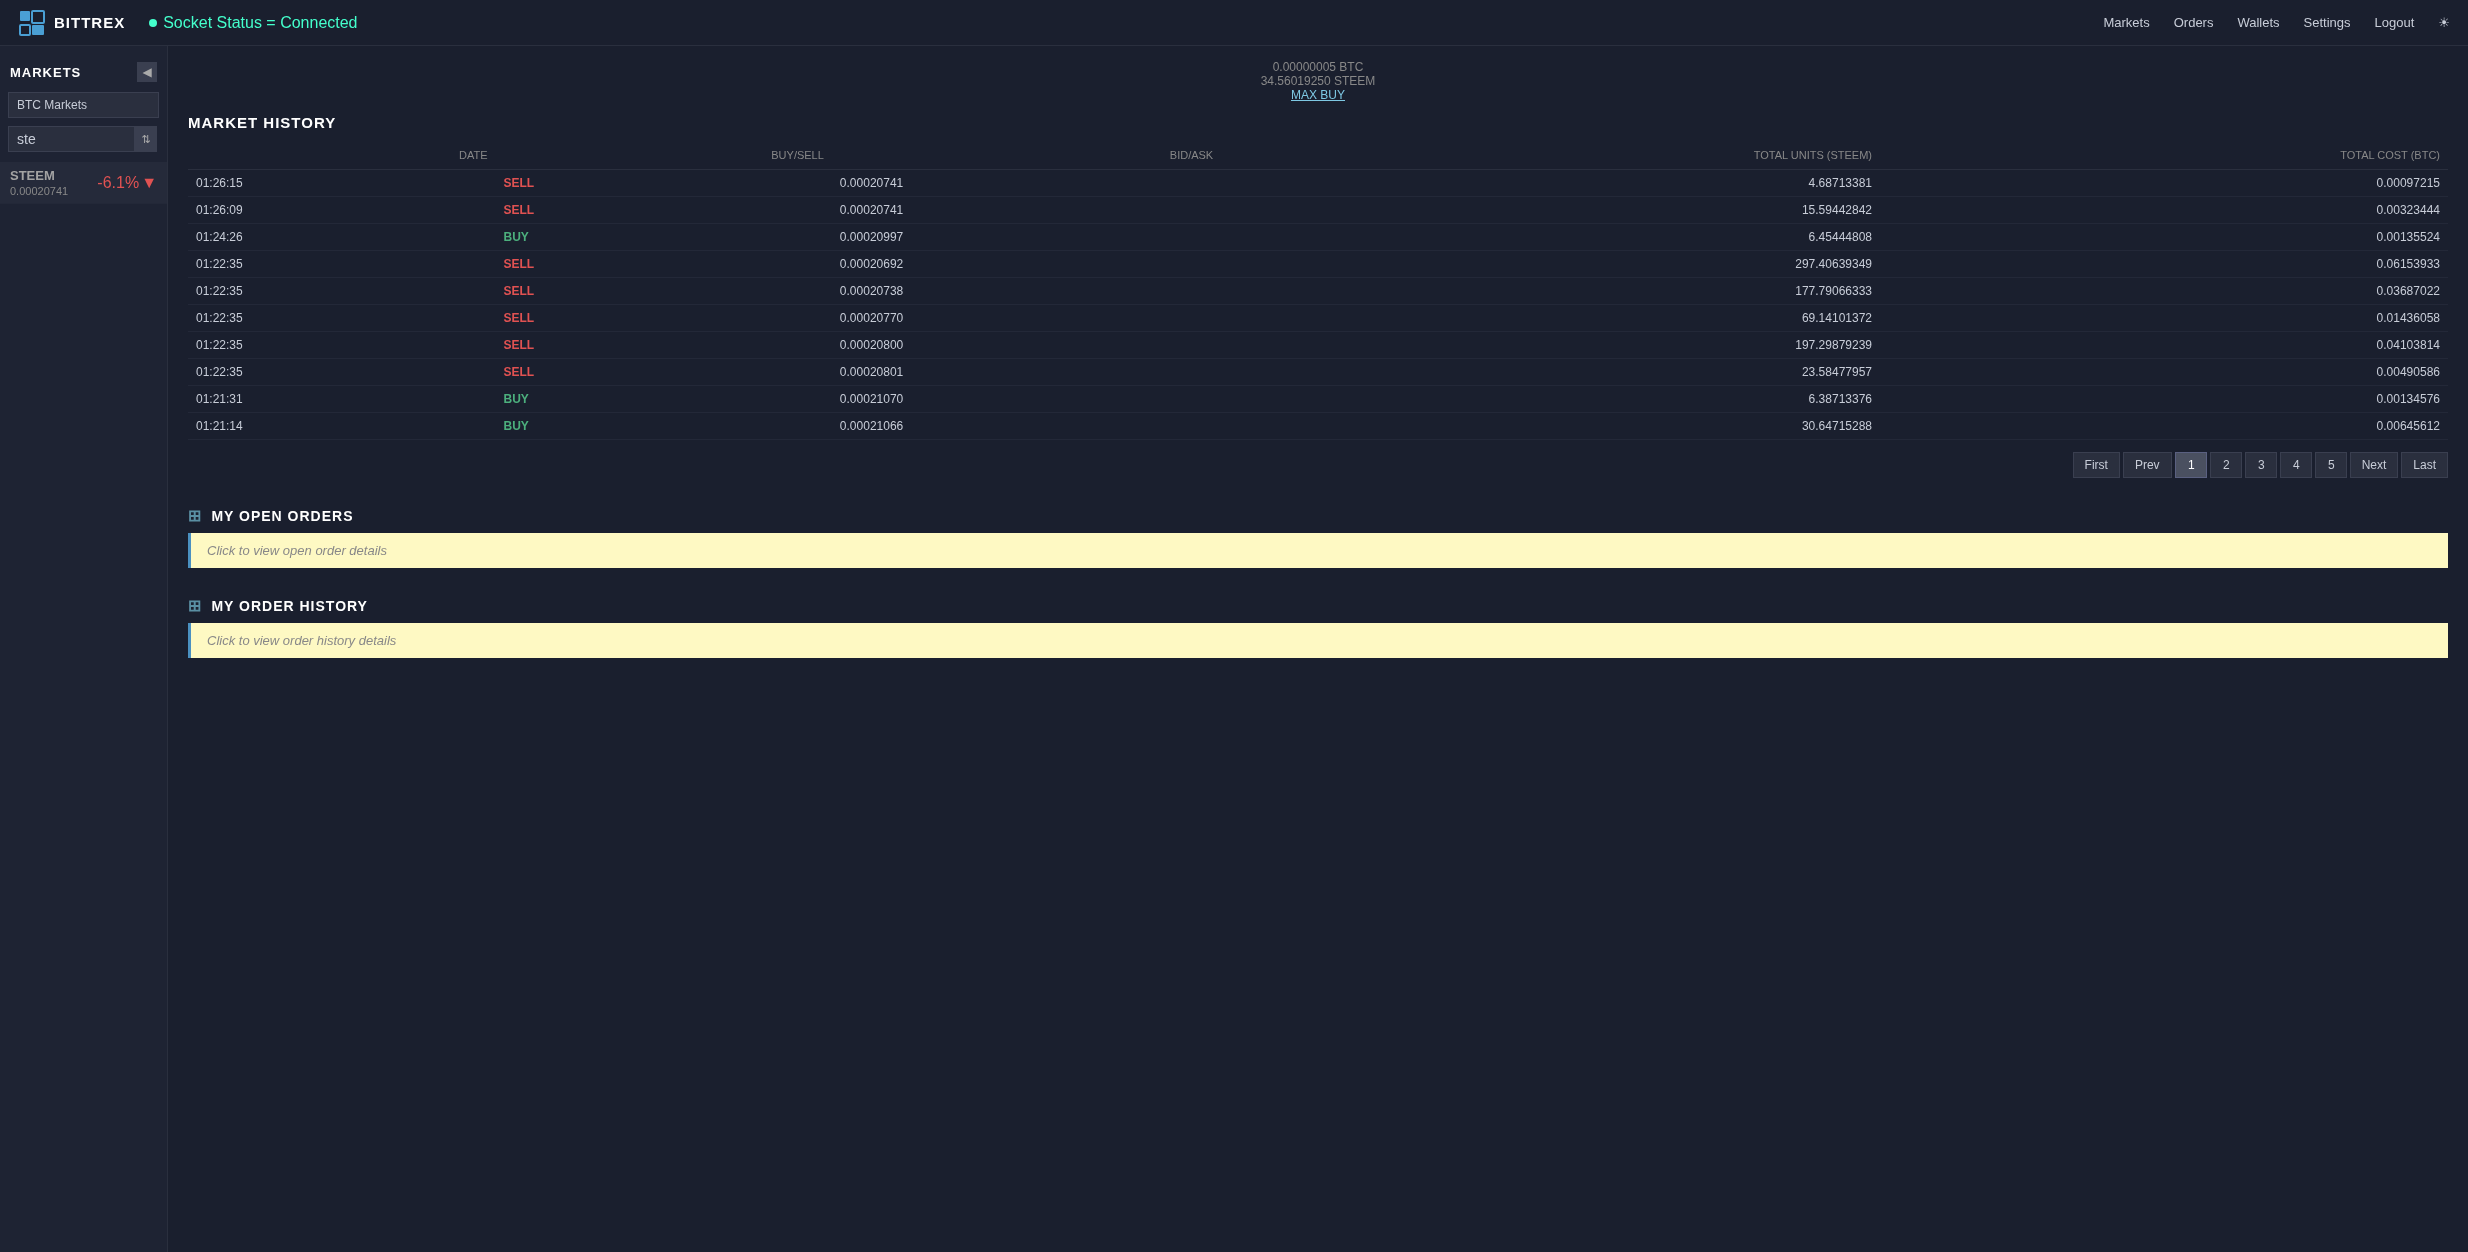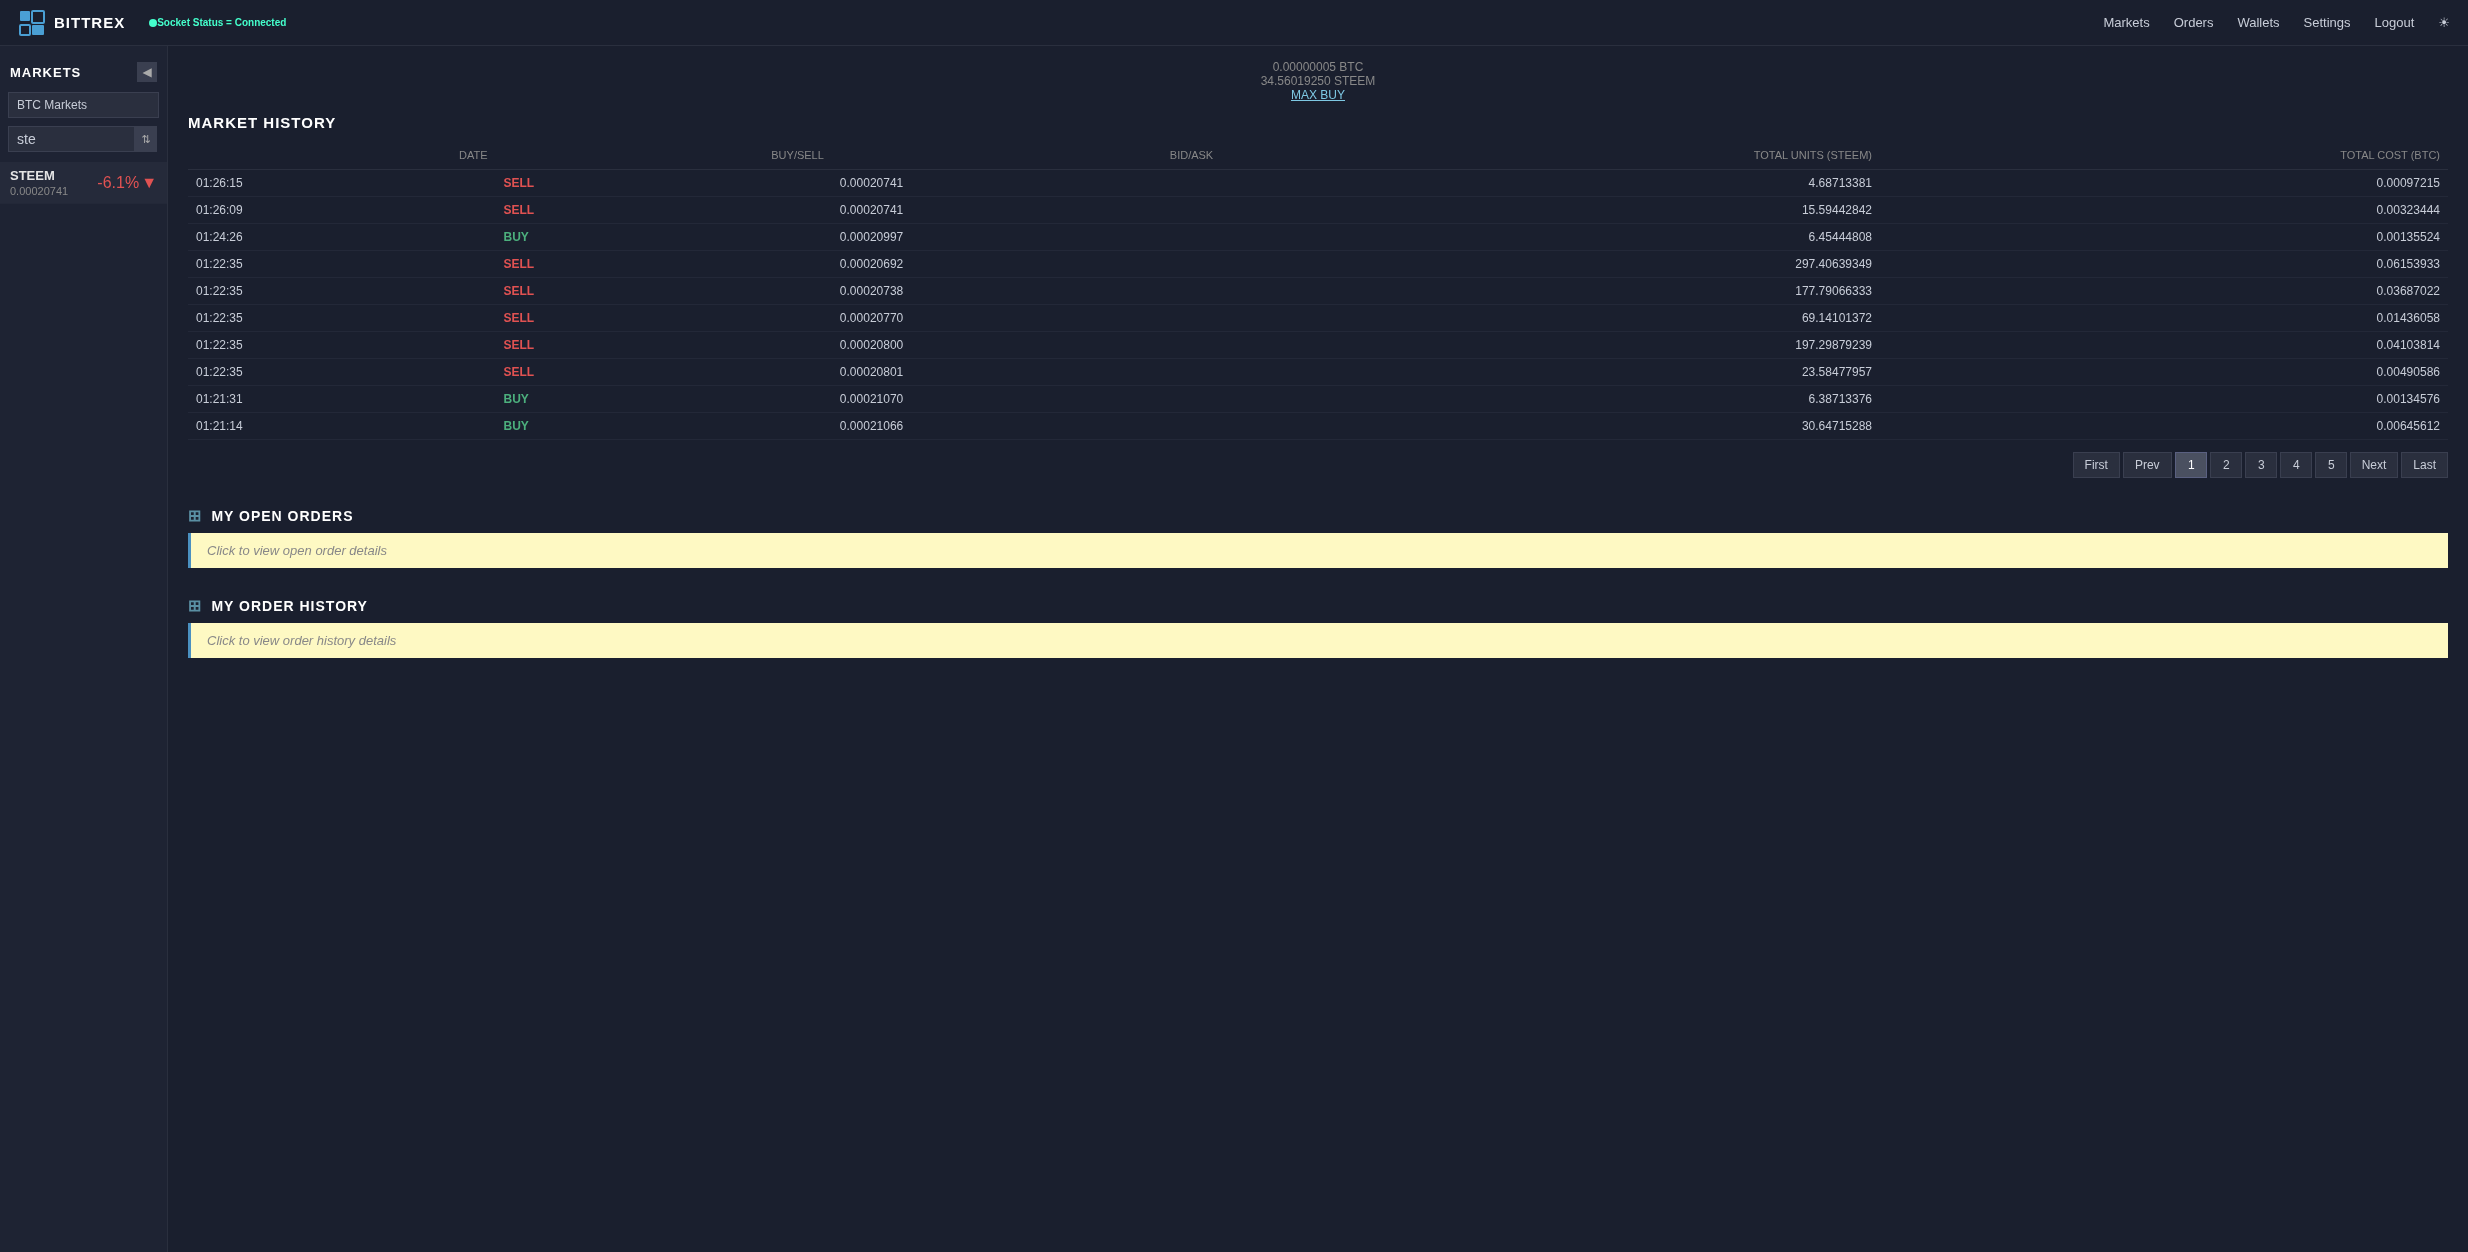--- a/index.html
+++ b/index.html
@@ -36,23 +36,23 @@
       letter-spacing: 1px;
     }
     .logo-icon {
       width: 28px;
       height: 28px;
     }
     .socket-status {
       margin-left: 24px;
       display: flex;
       align-items: center;
-      font-size: 10px;
+      gap: 6px;
+      font-size: 16px;
       color: #4fc;
-      font-weight: bold;
     }
     .socket-dot {
       width: 8px; height: 8px;
       border-radius: 50%;
       background: #4fc;
     }
     .nav-links {
       margin-left: auto;
       display: flex;
       align-items: center;
@@ -150,21 +150,21 @@
     }
     .market-item {
       padding: 6px 10px;
       display: flex;
       justify-content: space-between;
       align-items: center;
       cursor: pointer;
       border-bottom: 1px solid #232838;
     }
     .market-item.active { background: #252a3a; }
-    .market-name { font-weight: bold; color: #e5e5e5; font-size: 13px; }
+    .market-name { font-weight: bold; color: #a3a3a3; font-size: 13px; }
     .market-price { font-size: 11px; color: #888; margin-top: 2px; }
     .market-change { font-size: 16px; color: #e05252; display: flex; align-items: center; gap: 2px; }
 
     
     .content {
       flex: 1;
       padding: 14px 20px;
       overflow-y: auto;
     }
 

